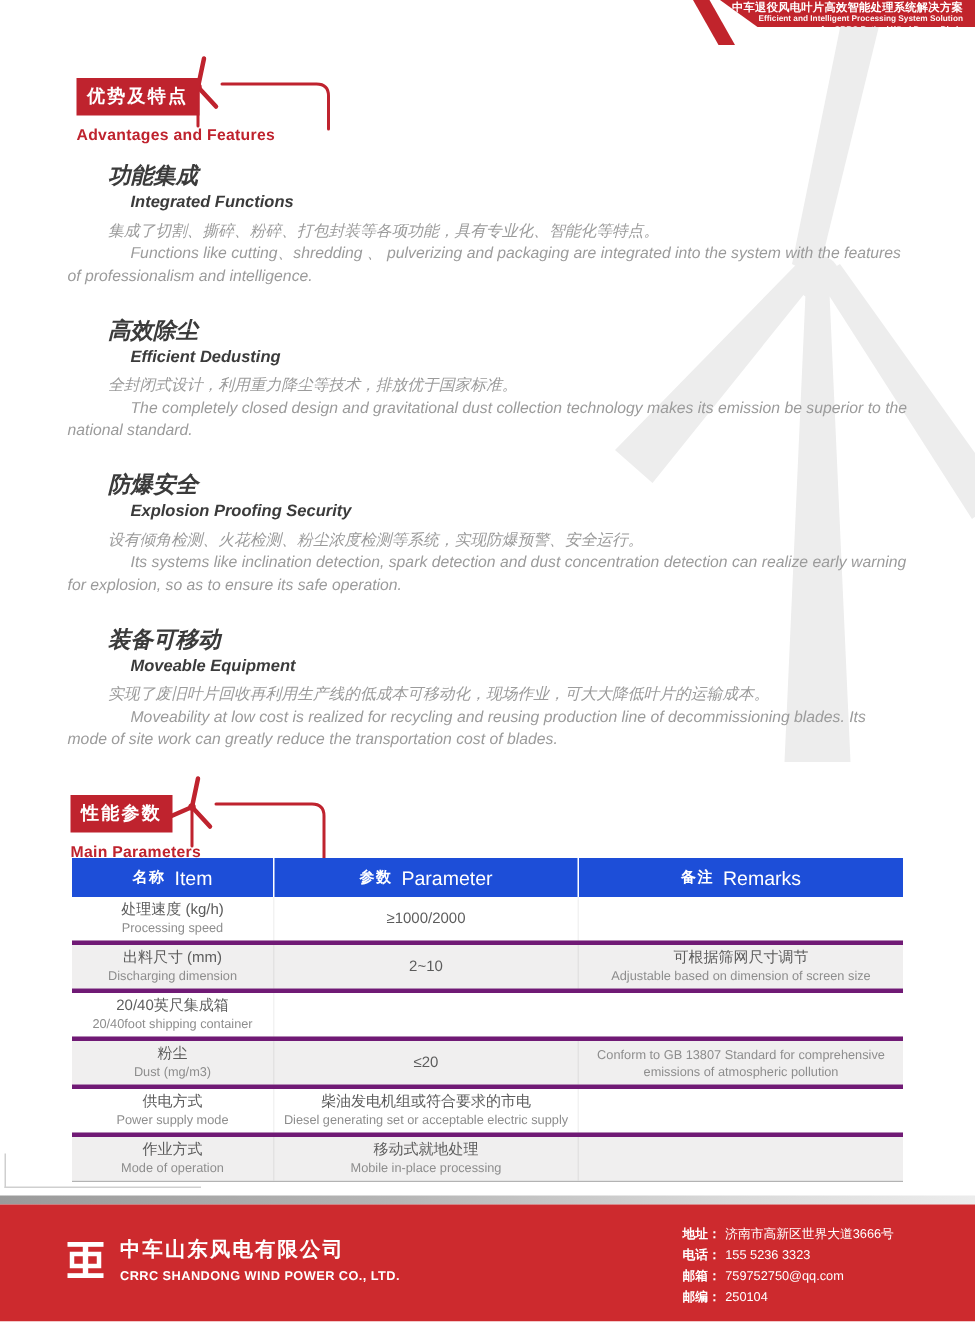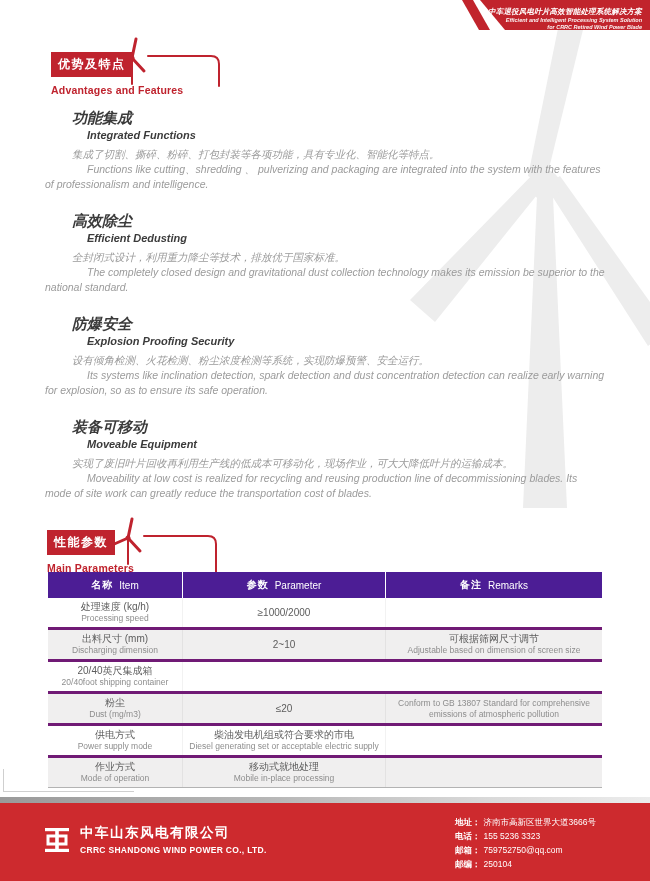--- a/index.html
+++ b/index.html
@@ -5,25 +5,25 @@
   html,body { margin:0; padding:0; }
   body {
     width:650px; height:881px; position:relative; overflow:hidden;
     background:#ffffff;
     font-family:"Liberation Sans","DejaVu Sans",sans-serif;
   }
   
   .watermark { position:absolute; left:380px; top:0; z-index:0; }
   
   .top-banner {
-    position:absolute; top:0; right:0; width:182px; height:30px;
+    position:absolute; top:0; right:0; width:182px; height:18px;
     background:#c1242c; z-index:3;
     clip-path:polygon(12px 0, 100% 0, 100% 100%, 37px 100%);
-    display:flex; flex-direction:column; justify-content:flex-end; align-items:flex-end;
-    padding-right:8px; box-sizing:border-box; color:#fff; text-align:right;font-style:italic;
+    display:flex; flex-direction:column; justify-content:space-between; align-items:flex-end;
+    padding-right:8px; box-sizing:border-box; color:#fff; text-align:right;
   }
   .banner-cn { font-size:7.5px; font-weight:bold; letter-spacing:.2px; line-height:9px; margin-bottom:1px; }
   .banner-en { font-size:5.5px; font-weight:bold; line-height:6.5px; opacity:.95; }
   .banner-stripe {
     position:absolute; top:0; right:152px; width:36px; height:30px;
     background:#c1242c; z-index:3;
     clip-path:polygon(0 0, 11px 0, 28px 100%, 17px 100%);
   }
   
   .sec-head { position:absolute; z-index:2; }
@@ -41,26 +41,26 @@
   .features { position:absolute; left:45px; top:108px; width:560px; z-index:1;font-style:italic; }
   .feature { margin-bottom:19px; }
   .f-title-cn { font-size:15px; font-weight:bold; color:#3b3b3b; margin-left:27px; line-height:20px; }
   .f-title-en { font-size:11px;  font-weight:bold; color:#3b3b3b; margin-left:42px; line-height:15px; margin-bottom:3px; }
   .f-desc-cn  { font-size:10.5px; color:#9b9b9b; line-height:16px; text-indent:27px; }
   .f-desc-en  { font-size:10.5px; color:#9b9b9b; line-height:15px; text-indent:42px; }
   
   .param-table { position:absolute; left:48px; top:572px; width:554px; z-index:1; }
   .thead {
     display:grid; grid-template-columns:134px 203px 217px;
-    background:#4c1d95; color:#fff; height:26px;
+    background:#1d4ed8; color:#fff; height:26px;
   }
   .th { display:flex; align-items:center; justify-content:center; gap:6px; border-left:1.5px solid #fff; }
   .th:first-child { border-left:none; }
   .th-cn { font-size:10px; font-weight:bold; letter-spacing:1px; }
-  .th-en { font-size:10px; }
+  .th-en { font-size:13px; }
   .tbody { border-bottom:1px solid #b3b3b3; }
   .trow { display:grid; grid-template-columns:134px 203px 217px; height:29px; }
   .trow + .trow { border-top:3px solid #701a75; }
   .trow.alt { background:#f0efef; }
   .td {
     display:flex; flex-direction:column; align-items:center; justify-content:center;
     text-align:center; line-height:1.2; padding:0 5px; box-sizing:border-box;
   }
   .td + .td { border-left:1px solid rgba(0,0,0,0.05); }
   .td-main { font-size:10px;  color:#5c5c5c; }

